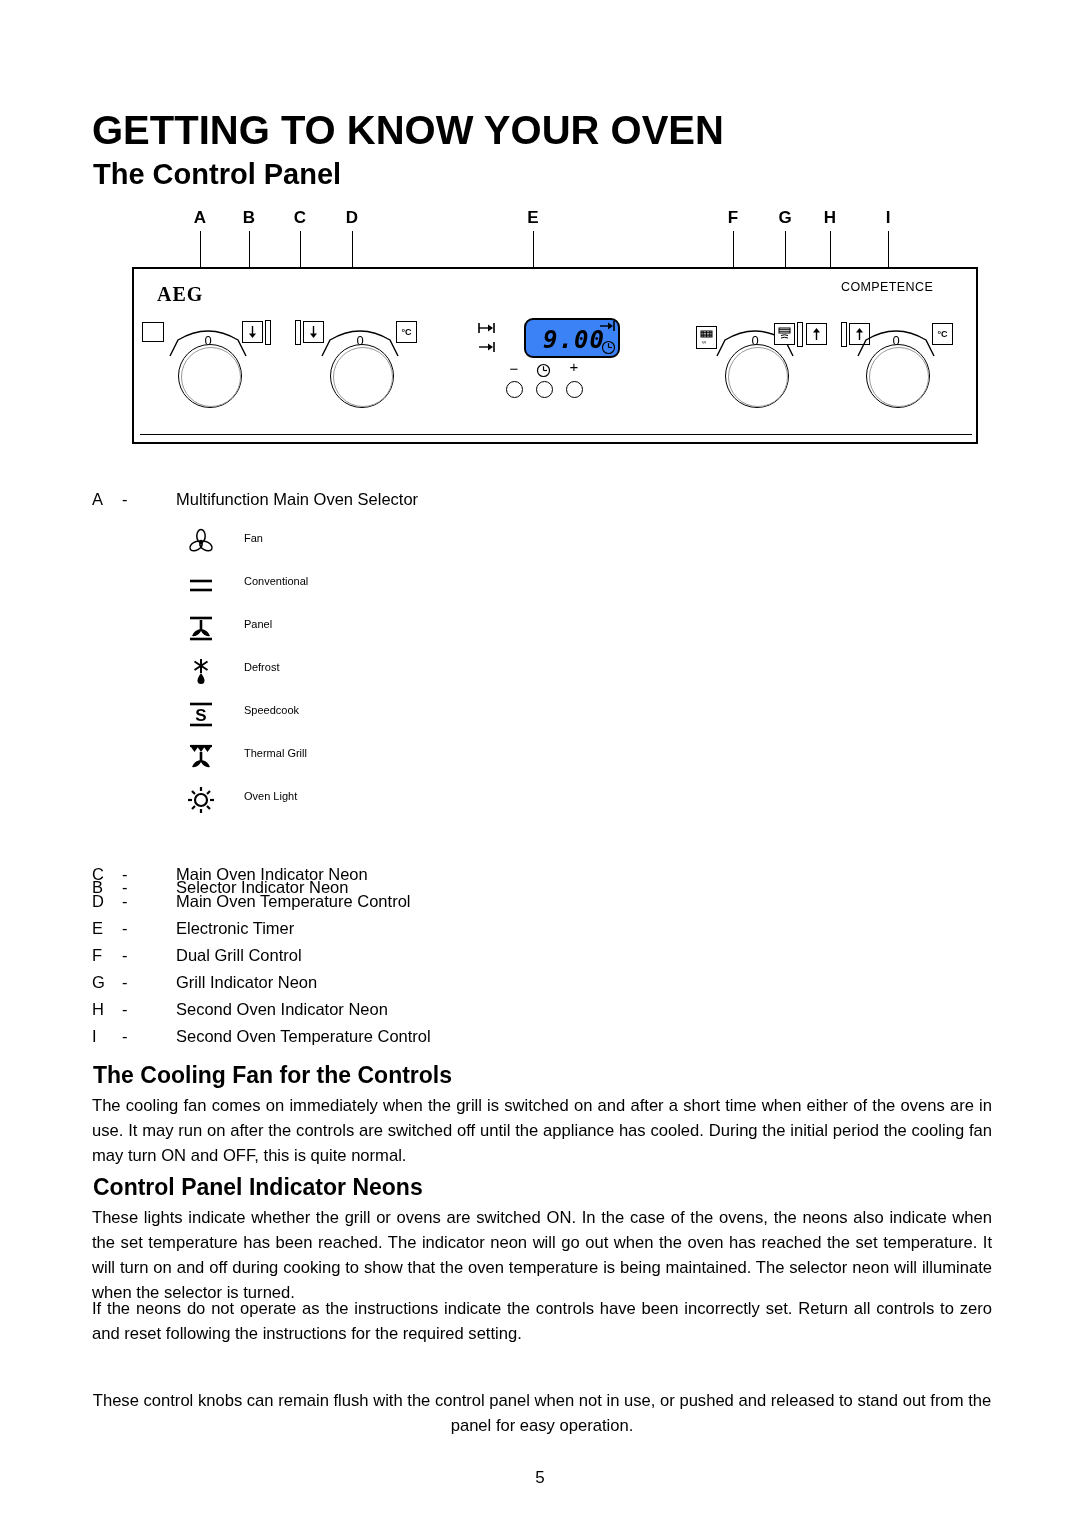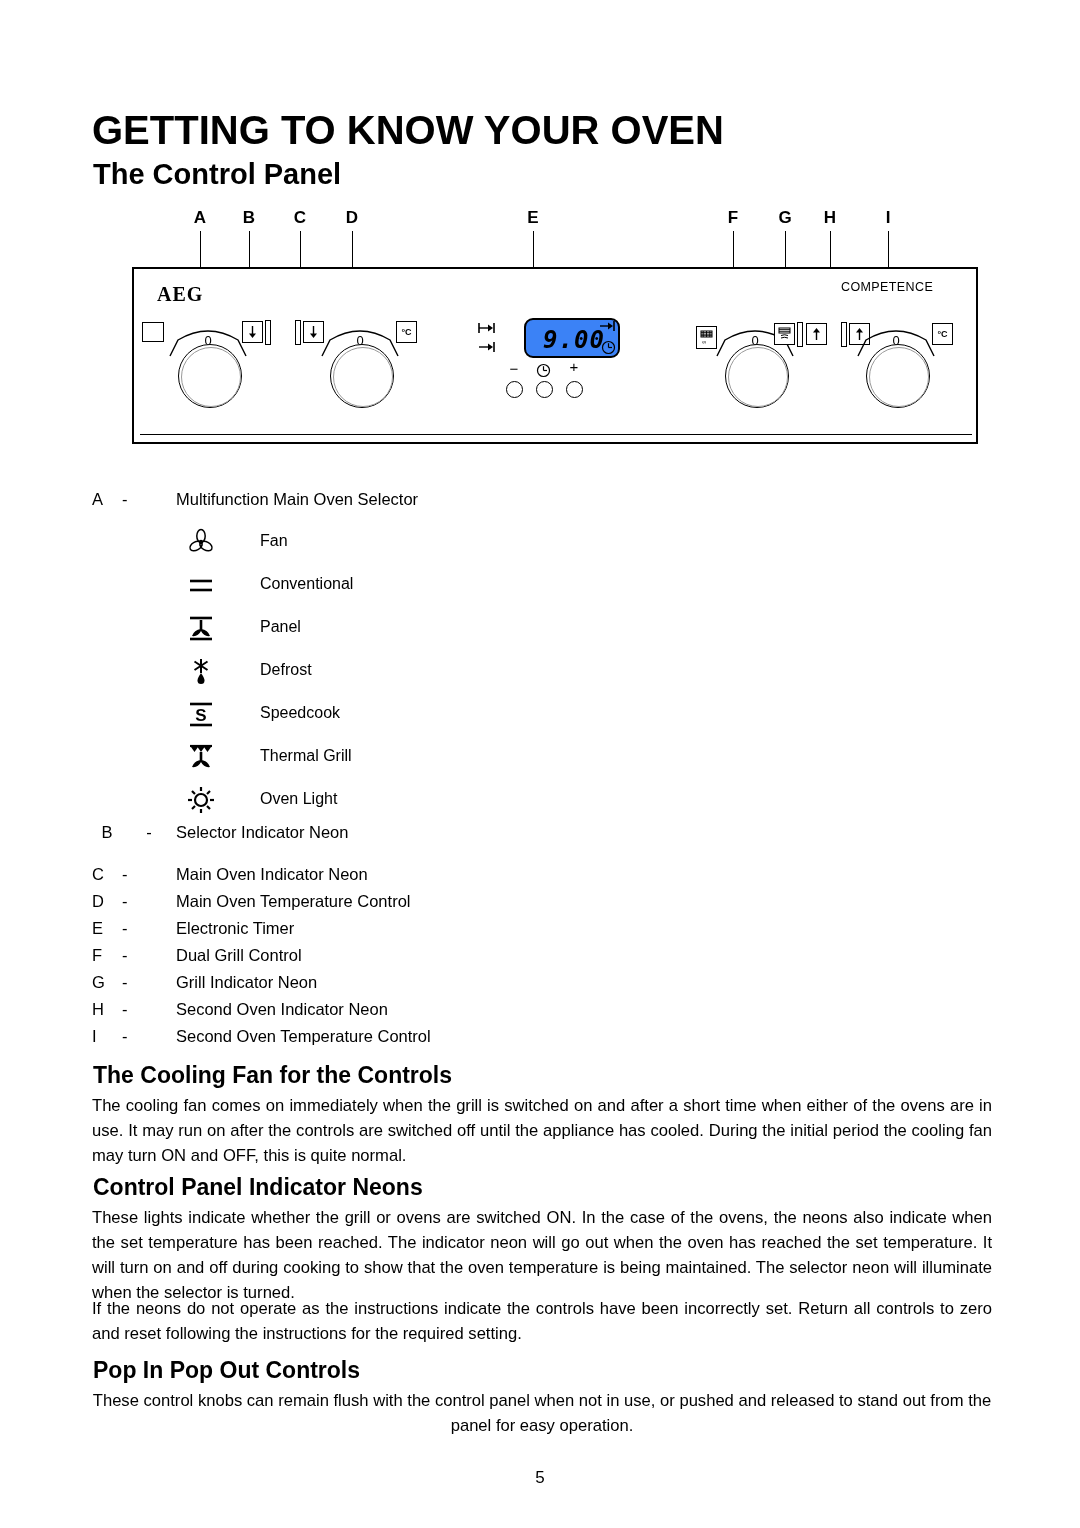--- a/index.html
+++ b/index.html
@@ -214,23 +214,23 @@
     left: 0;
     top: 0;
     width: 46px;
     height: 40px;
     display: flex;
     align-items: center;
     justify-content: center;
   }
   .symbol-label {
     position: absolute;
-    left: 82px;
+    left: 66px;
     top: 10px;
-    font-size: 16px;
+    font-size: 11px;
     white-space: nowrap;
   }
 
   
   .body-head {
     position: absolute;
     left: 93px;
     font-size: 23px;
     font-weight: bold;
     white-space: nowrap;
@@ -526,21 +526,21 @@
           <line x1="6" y1="6" x2="9" y2="9"></line>
           <line x1="21" y1="21" x2="24" y2="24"></line>
           <line x1="24" y1="6" x2="21" y2="9"></line>
           <line x1="9" y1="21" x2="6" y2="24"></line>
         </g>
       </svg>
     </div>
     <div class="symbol-label">Oven Light</div>
   </div>
 
-  <div class="legend-row" style="top:822px;text-align:center;">
+  <div class="legend-row" style="top:877px;">
     <span class="legend-letter">B</span><span class="legend-dash">-</span><span class="legend-text">Selector Indicator Neon</span>
   </div>
   <div class="legend-row" style="top:864px;">
     <span class="legend-letter">C</span><span class="legend-dash">-</span><span class="legend-text">Main Oven Indicator Neon</span>
   </div>
   <div class="legend-row" style="top:891px;">
     <span class="legend-letter">D</span><span class="legend-dash">-</span><span class="legend-text">Main Oven Temperature Control</span>
   </div>
   <div class="legend-row" style="top:918px;">
     <span class="legend-letter">E</span><span class="legend-dash">-</span><span class="legend-text">Electronic Timer</span>
@@ -558,18 +558,17 @@
     <span class="legend-letter">I</span><span class="legend-dash">-</span><span class="legend-text">Second Oven Temperature Control</span>
   </div>
 
   <div class="body-head" style="top:1062px;">The Cooling Fan for the Controls</div>
   <div class="body-para" style="top:1093px;">The cooling fan comes on immediately when the grill is switched on and after a short time when either of  the ovens are in use. It may run on after the controls are switched  off  until the appliance has cooled. During the initial period the cooling fan may turn ON and OFF, this is quite normal.</div>
 
   <div class="body-head" style="top:1174px;">Control Panel Indicator Neons</div>
   <div class="body-para" style="top:1205px;">These lights indicate whether the grill or ovens are switched ON.  In the case of the ovens, the neons also indicate when the set temperature has been reached.  The indicator neon will go out when the oven has reached the set temperature.  It will turn on and off during cooking to show that the oven temperature is being maintained. The selector neon will illuminate when the selector is turned.</div>
   <div class="body-para" style="top:1296px;">If the neons do not operate as the instructions indicate the controls have been incorrectly set. Return all controls to zero and reset following the instructions for the required setting.</div>
 
-  <div class="body-head" style="top:1357px;">Pop In Pop Out Controls</div>
   <div class="body-para last-natural" style="top:1388px;">These control knobs can remain flush with the control panel when not in use, or pushed and released to stand out from the panel for easy operation.</div>
 
   <div id="page-number">5</div>
 
 </div>
 
 </body></html>

